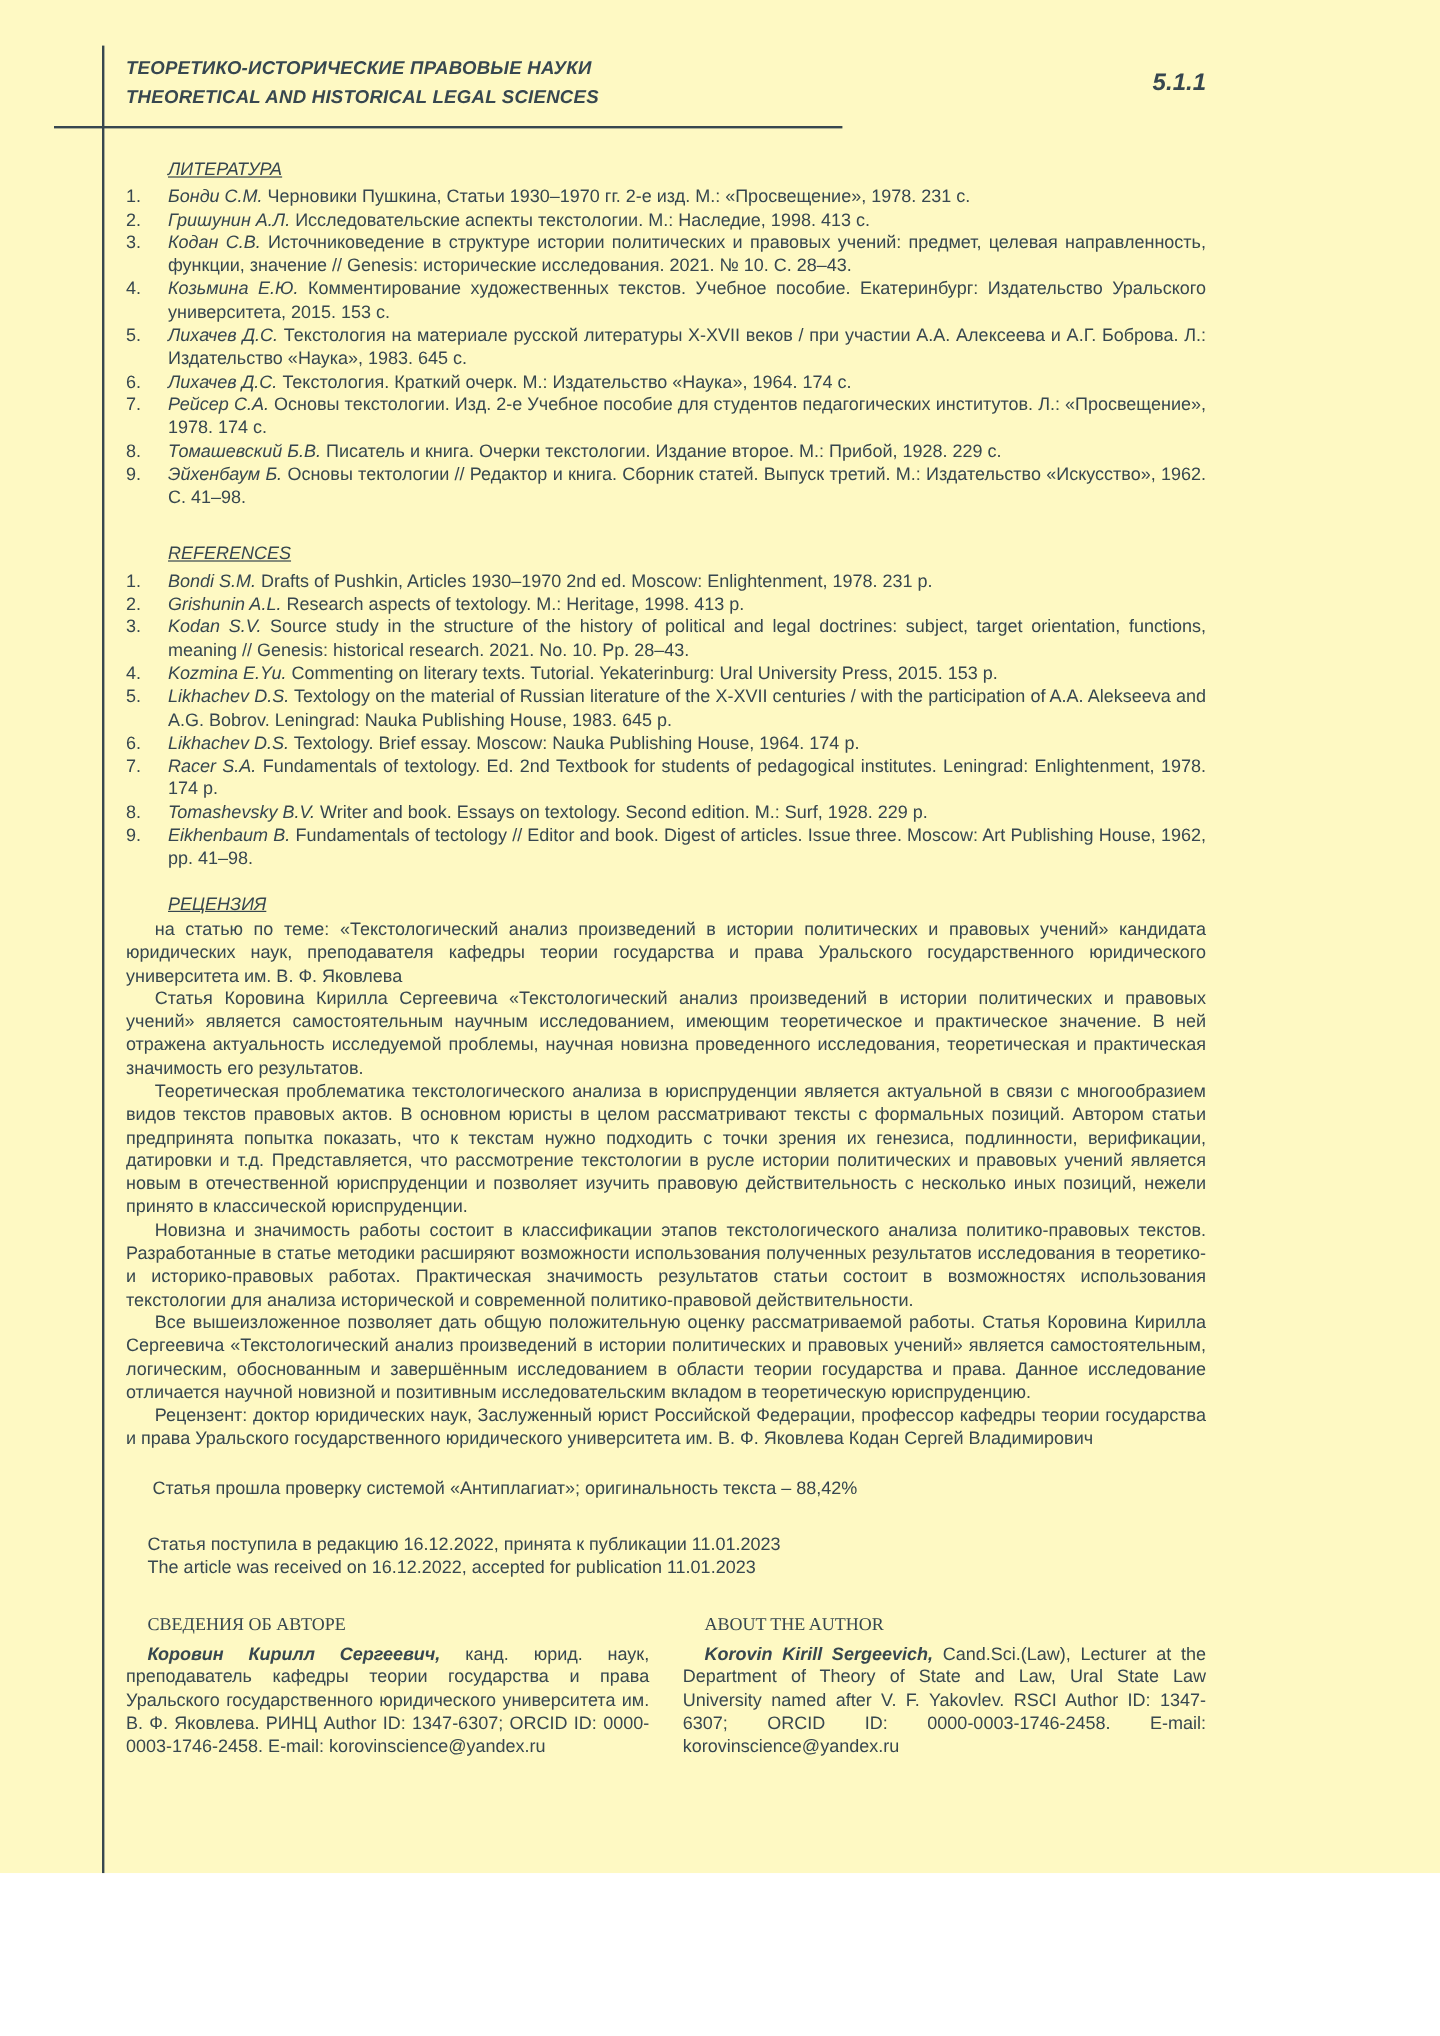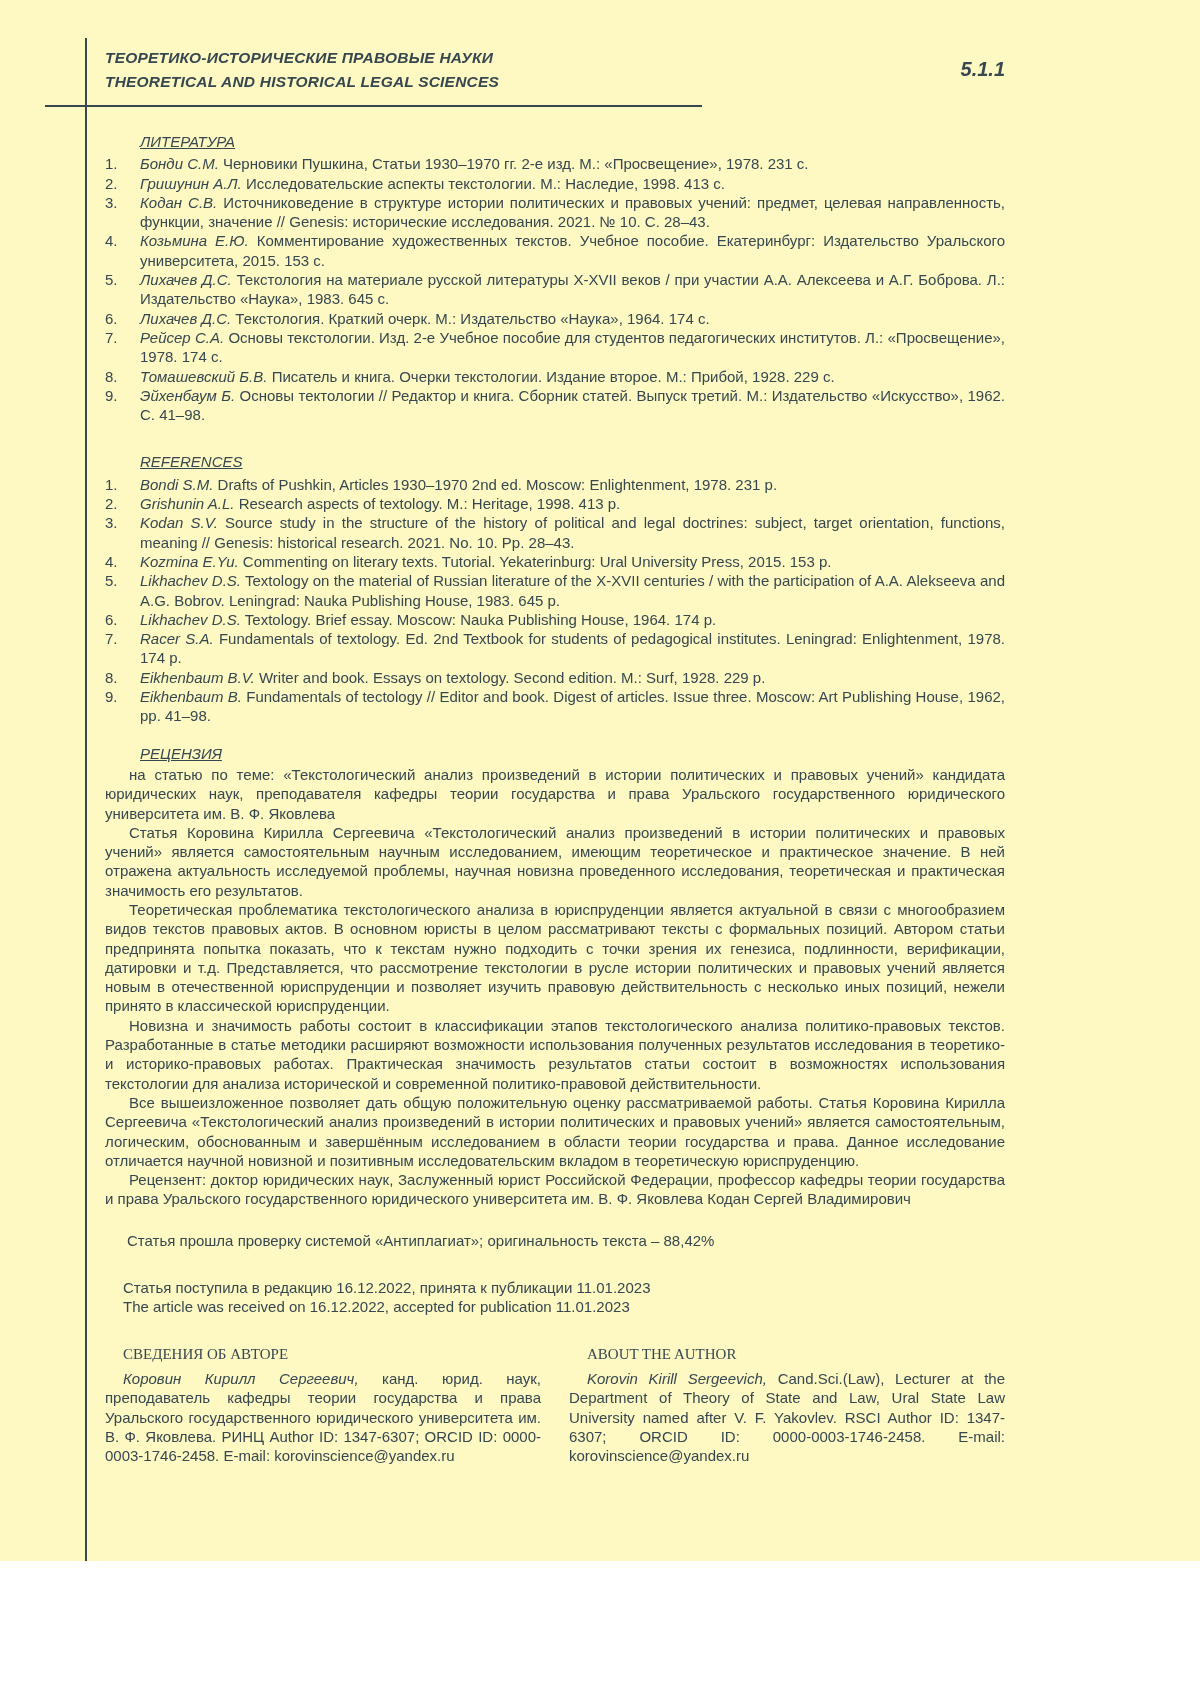--- a/index.html
+++ b/index.html
@@ -61,21 +61,21 @@
   .review p { margin: 0; text-indent: 24px; text-align: justify; }
 
   .plag-note { margin-top: 22px; padding-left: 22px; }
   .received { margin-top: 28px; padding-left: 18px; }
   .received div { margin: 0; }
 
   .authors { display: flex; gap: 28px; margin-top: 28px; }
   .author-col { flex: 1 1 0; min-width: 0; }
   .author-heading { margin: 0 0 5px 0; text-indent: 18px; font-size: 15px; font-weight: normal; font-family: Liberation Serif, serif; }
   .bio { margin: 0; text-indent: 18px; text-align: justify; }
-  .bio .bname { font-weight: normal; font-style: italic; }
+  .bio .bname { font-weight: bold; font-style: italic; }
 
   .footer {
     position: absolute;
     left: 105px; top: 1601px;
     width: 900px;
     display: flex;
     align-items: flex-start;
     font-size: 15px;
     line-height: 21px;
   }
@@ -170,21 +170,21 @@
         <div class="ref-item">
           <span class="num">6.</span>
           <span class="itext"><i class="auth">Likhachev D.S.</i> <span>Textology. Brief essay. Moscow: Nauka Publishing House, 1964. 174 p.</span></span>
         </div>
         <div class="ref-item">
           <span class="num">7.</span>
           <span class="itext"><i class="auth">Racer S.A.</i> <span>Fundamentals of textology. Ed. 2nd Textbook for students of pedagogical institutes. Leningrad: Enlightenment, 1978. 174 p.</span></span>
         </div>
         <div class="ref-item">
           <span class="num">8.</span>
-          <span class="itext"><i class="auth">Eikhenbaum B.V.</i> <span>Writer and book. Essays on textology. Second edition. M.: Surf, 1928. 229 p.</span></span>
+          <span class="itext"><i class="auth">Tomashevsky B.V.</i> <span>Writer and book. Essays on textology. Second edition. M.: Surf, 1928. 229 p.</span></span>
         </div>
         <div class="ref-item">
           <span class="num">9.</span>
           <span class="itext"><i class="auth">Eikhenbaum B.</i> <span>Fundamentals of tectology // Editor and book. Digest of articles. Issue three. Moscow: Art Publishing House, 1962, pp. 41–98.</span></span>
         </div>
       </section>
 
     </div>
 
     <section class="review">

